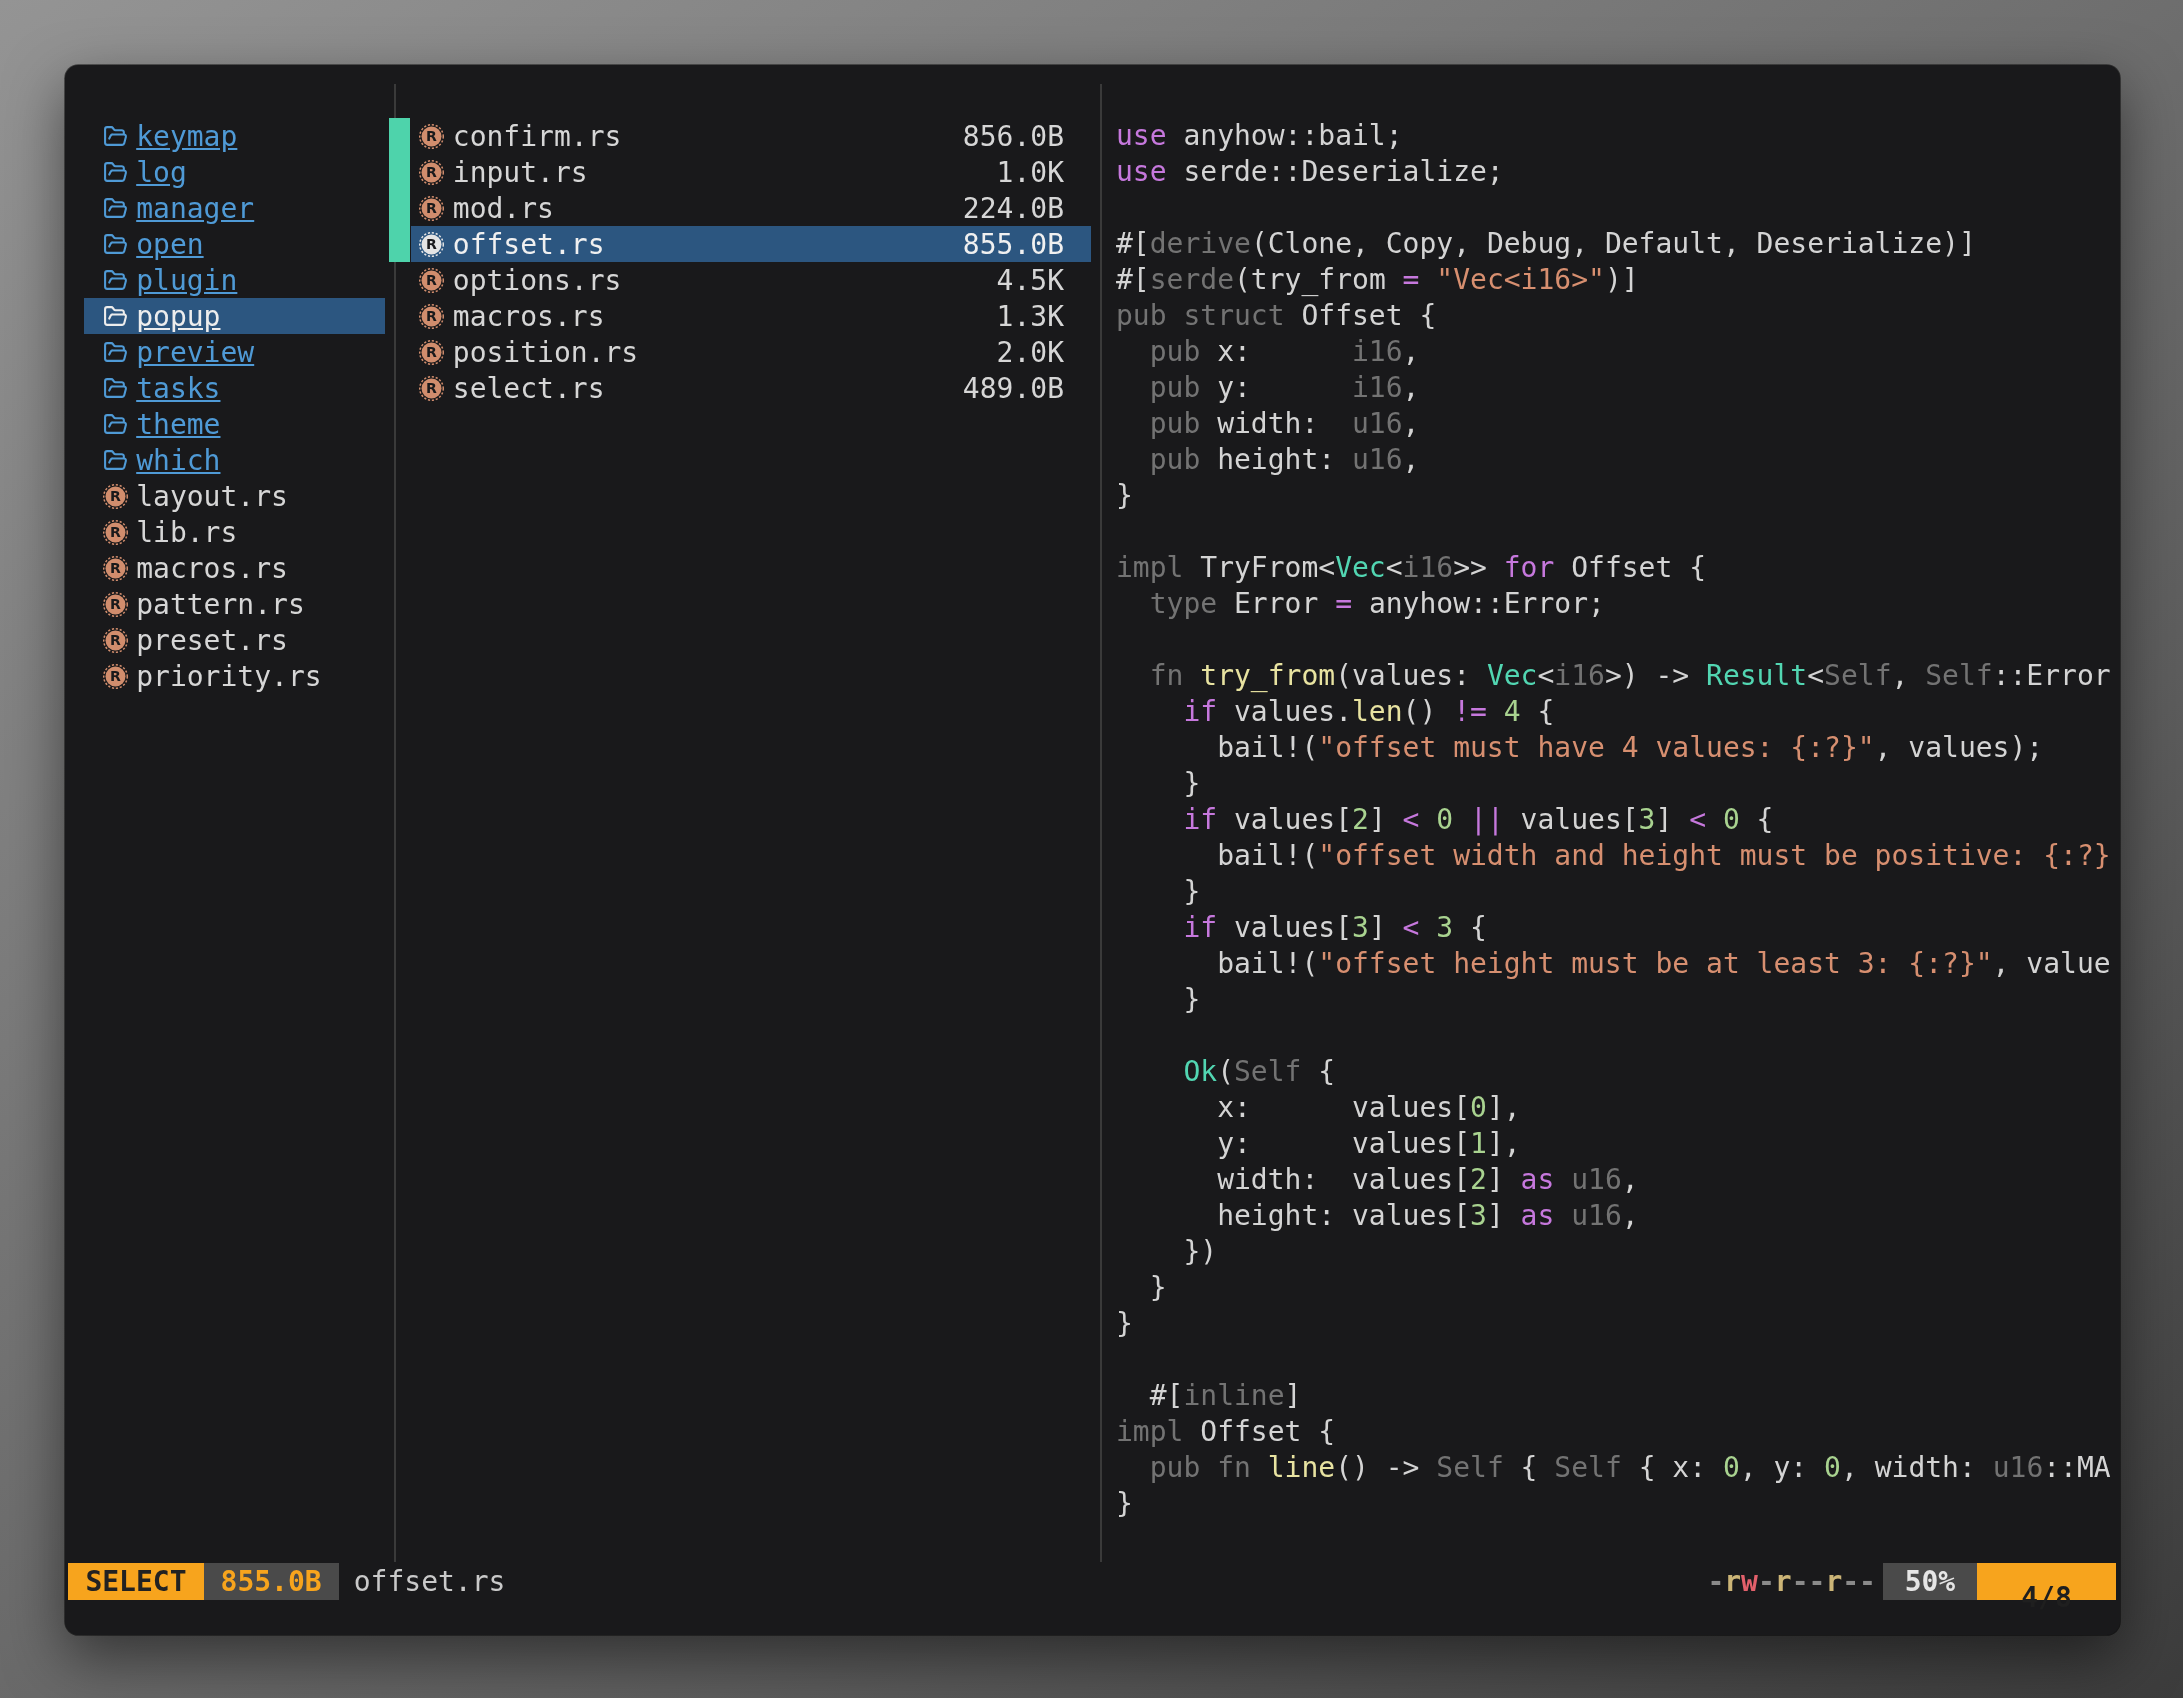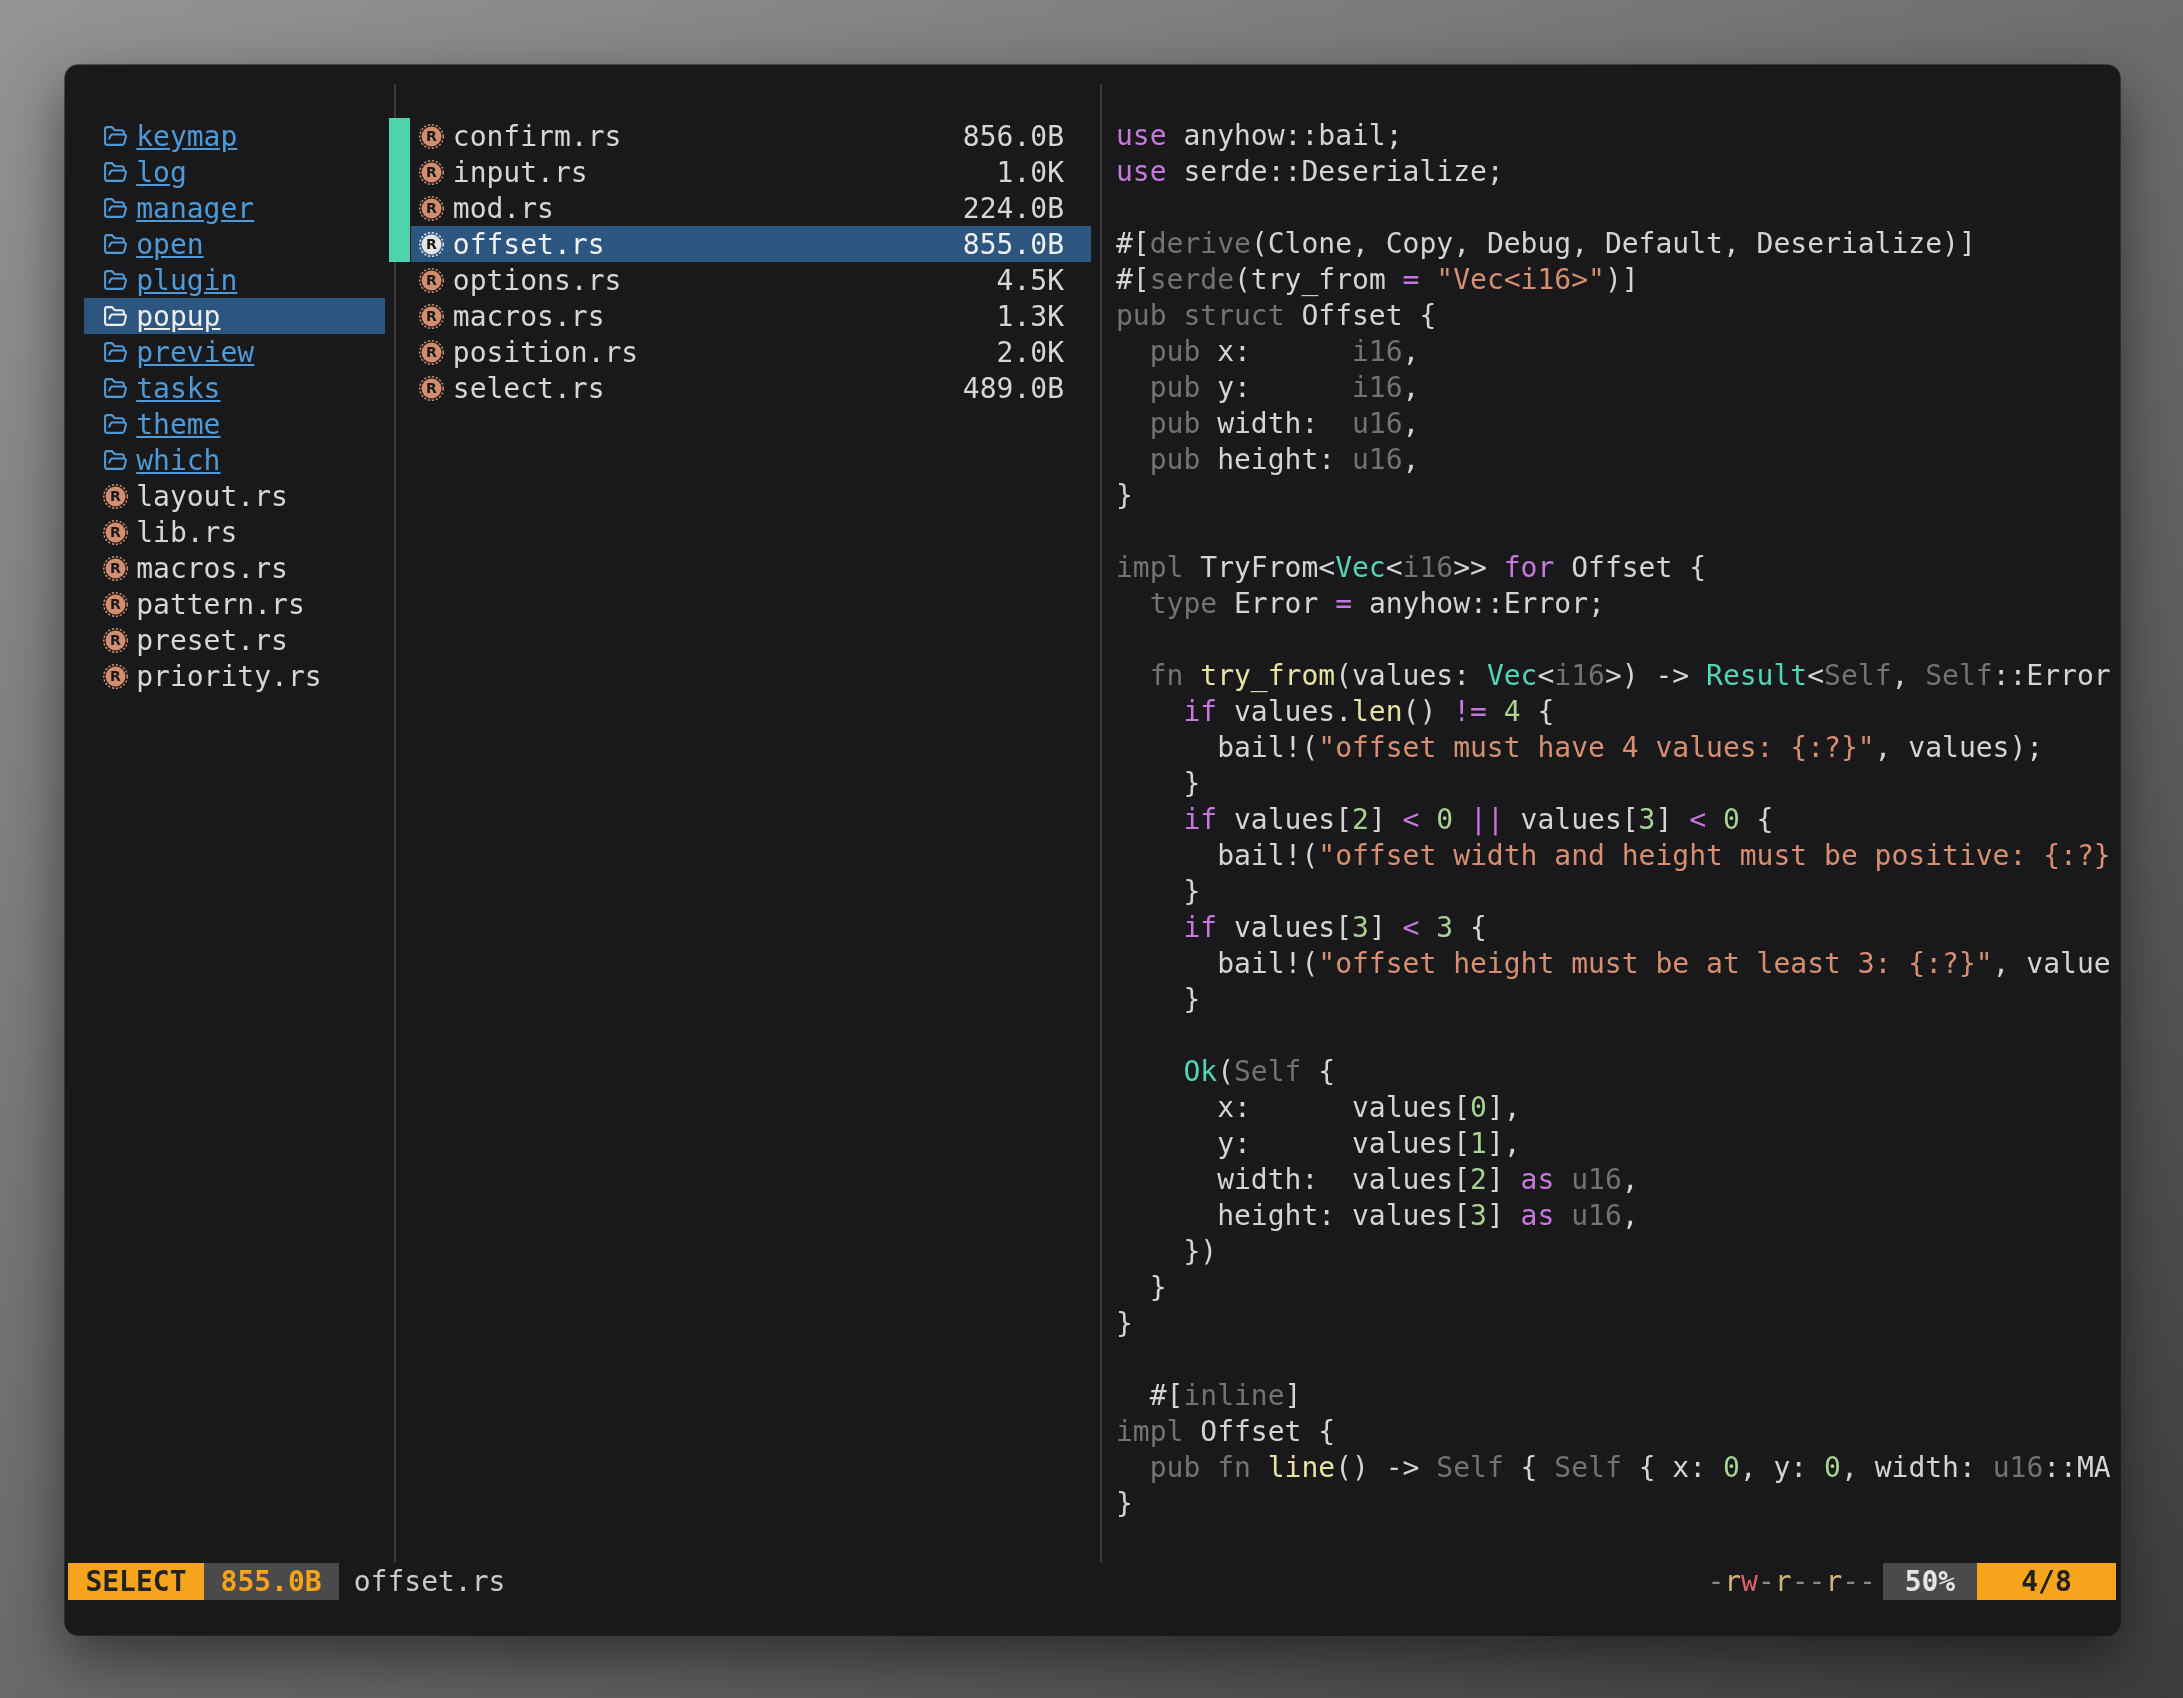--- a/index.html
+++ b/index.html
@@ -64,26 +64,26 @@
   .statusbar {
     position:absolute; left:0; right:0; top:1498px; height:37px;
     display:flex; align-items:center;
   }
   .sb-left { display:flex; align-items:center; margin-left:3.4px; }
   .sb-right { display:flex; align-items:center; margin-left:auto; margin-right:4.2px; }
   .badge { height:37px; line-height:37px; white-space:pre; }
   .badge-mode { background:#f7a41d; color:#222222; font-weight:bold; padding:0 17px; }
   .badge-size { background:#4a4a4a; color:#f7a41d; font-weight:bold; padding:0 17px; }
   .sb-filename { margin-left:15px; color:#c9c9c9; }
-  .perms { white-space:pre; }
+  .perms { white-space:pre;font-weight:bold; }
   .tk-dim { color:#8a8a8a; }
   .tk-r { color:#ccb577; }
   .tk-w { color:#e2606b; }
   .badge-percent { background:#4a4a4a; color:#e5e5e5; font-weight:bold; padding:0 22px; margin-left:6.7px; }
-  .badge-position { background:#f7a41d; color:#1f1f1f; font-weight:bold; padding:0 44px; }
+  .badge-position { background:#f7a41d; color:#1f1f1f; font-weight:bold; padding:16px 44px; }
 </style>
 </head>
 <body>
 
 <div class="window">
 
   <div class="sidebar">
       <div class="side-row k-folder"><svg class="icon" viewBox="0 0 24 24" fill="none" stroke="currentColor" stroke-width="2" stroke-linecap="round" stroke-linejoin="round">
     <path d="M6 14l1.45-2.9A2 2 0 0 1 9.24 10H20a2 2 0 0 1 1.94 2.5l-1.55 6a2 2 0 0 1-1.94 1.5H4a2 2 0 0 1-2-2V5a2 2 0 0 1 2-2h3.93a2 2 0 0 1 1.66.9l.82 1.2a2 2 0 0 0 1.66.9H18a2 2 0 0 1 2 2v2"></path>
   </svg><span class="lbl">keymap</span></div>

